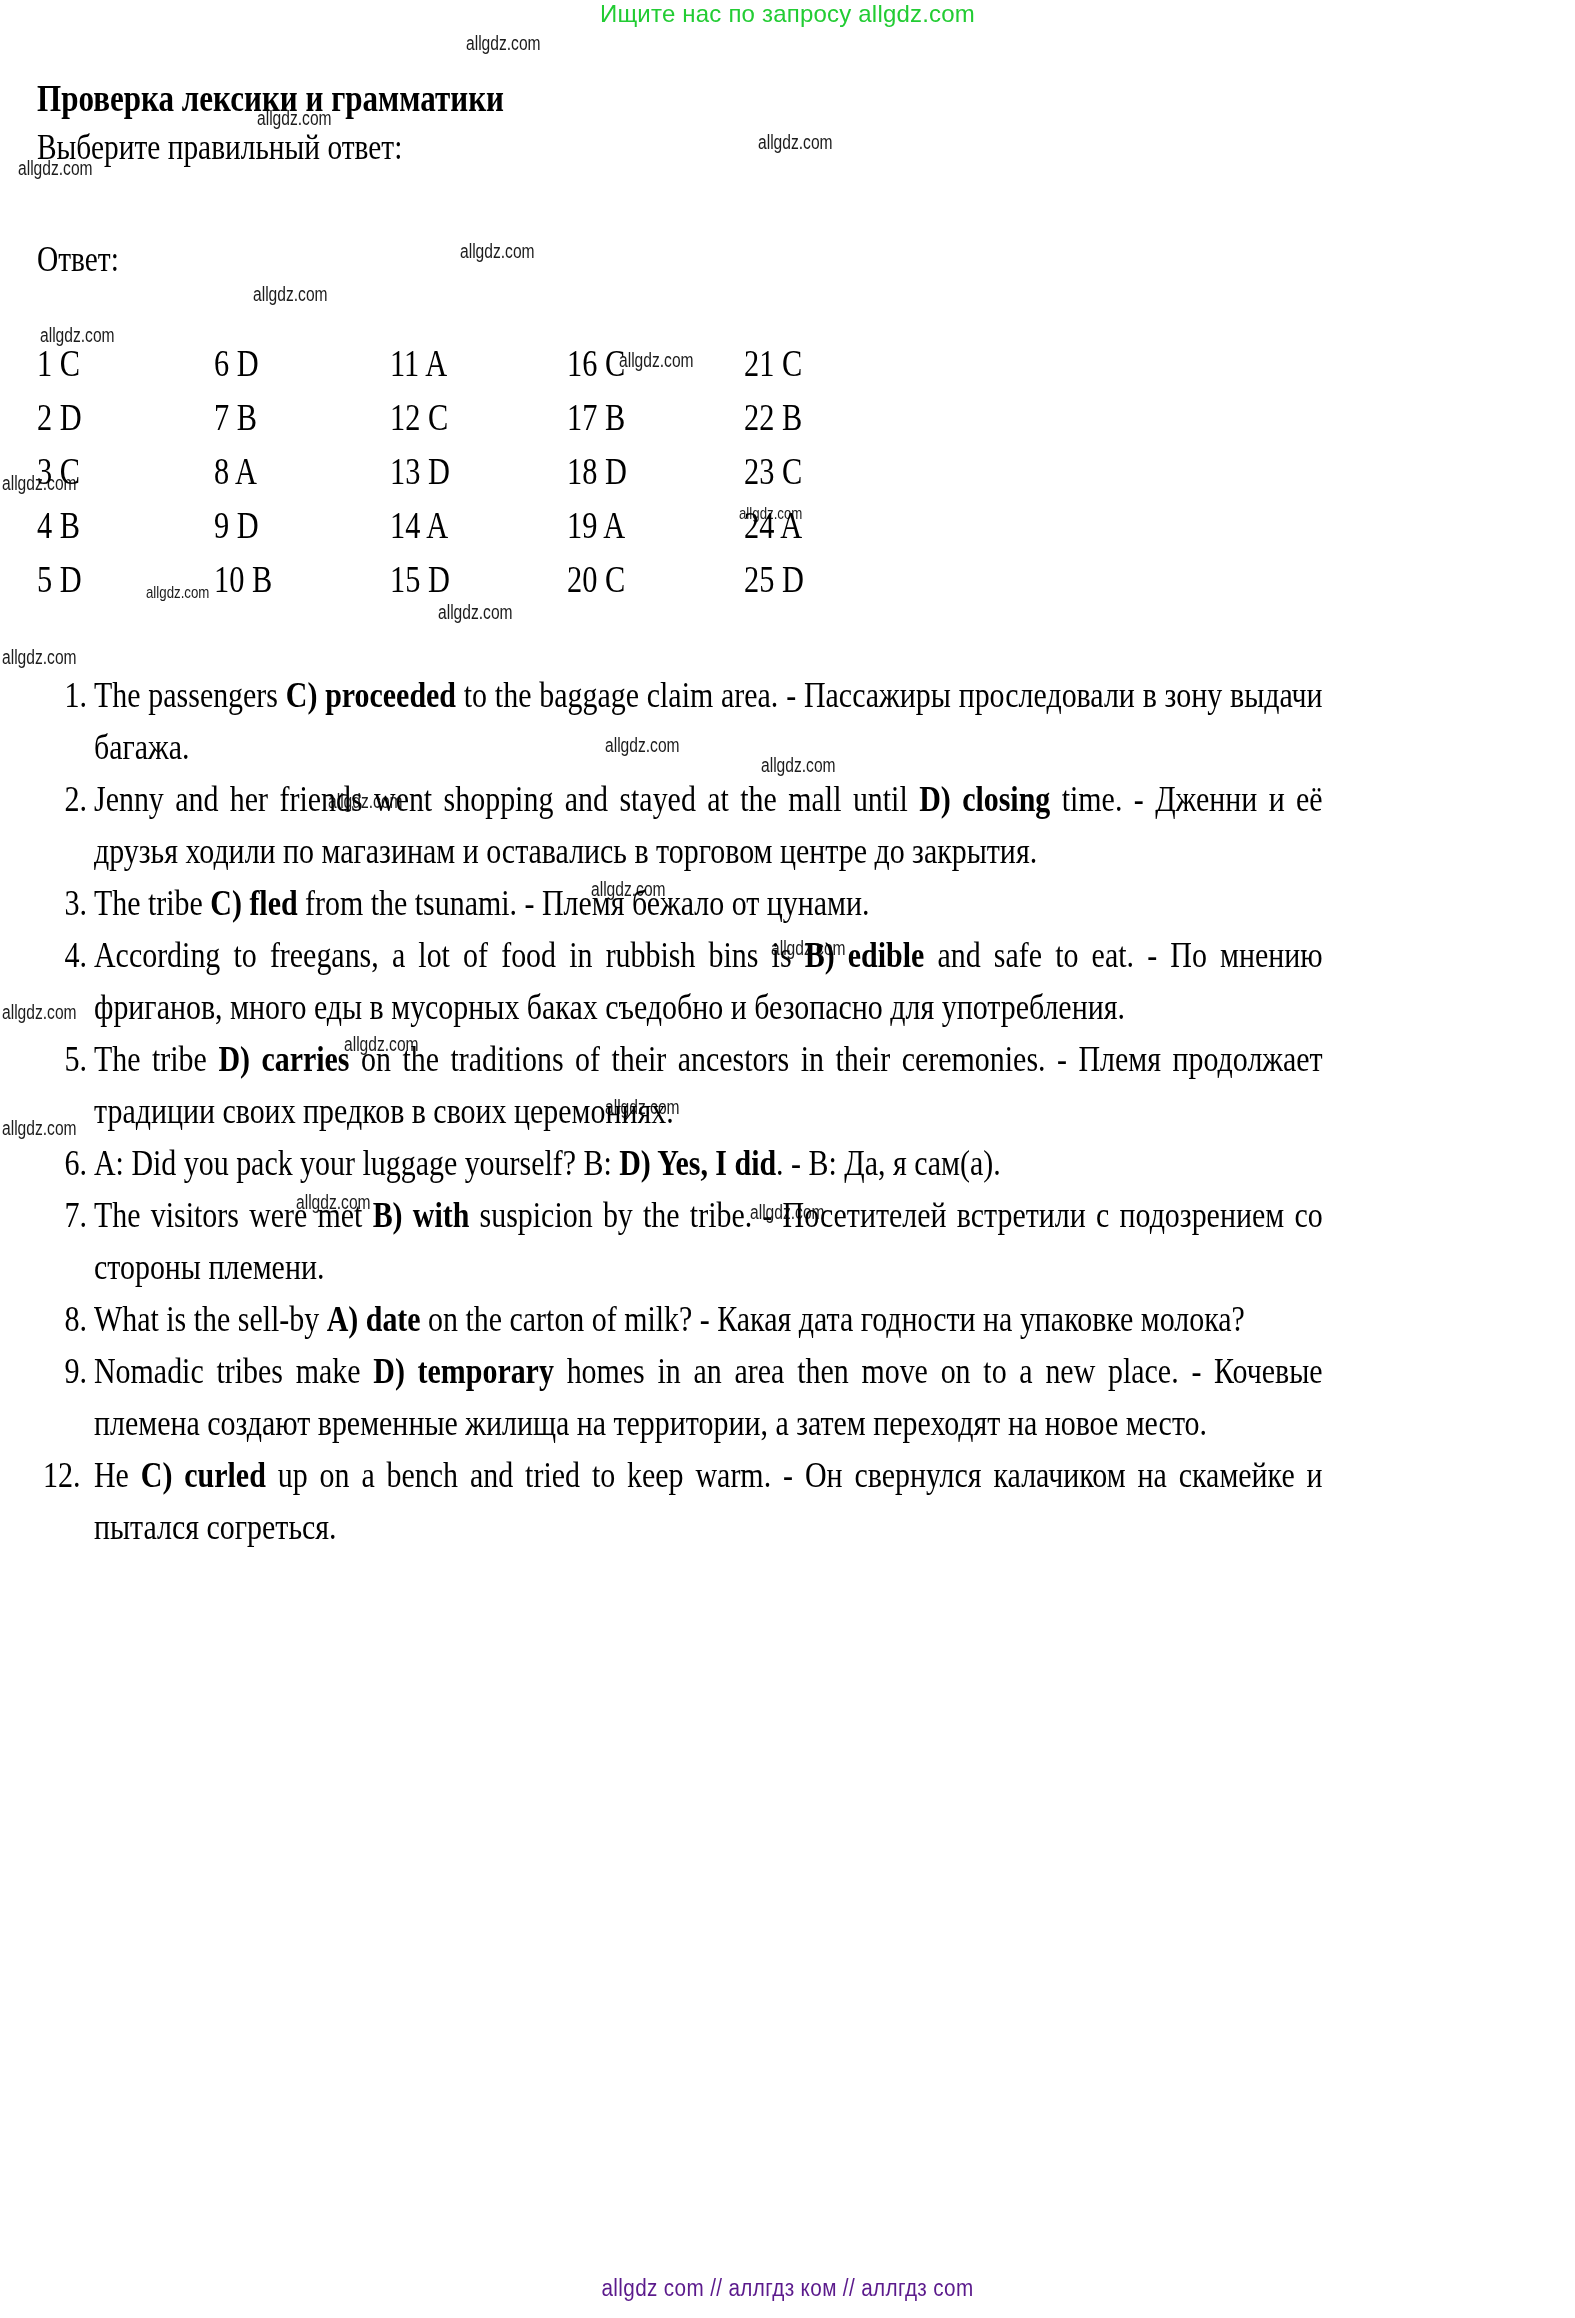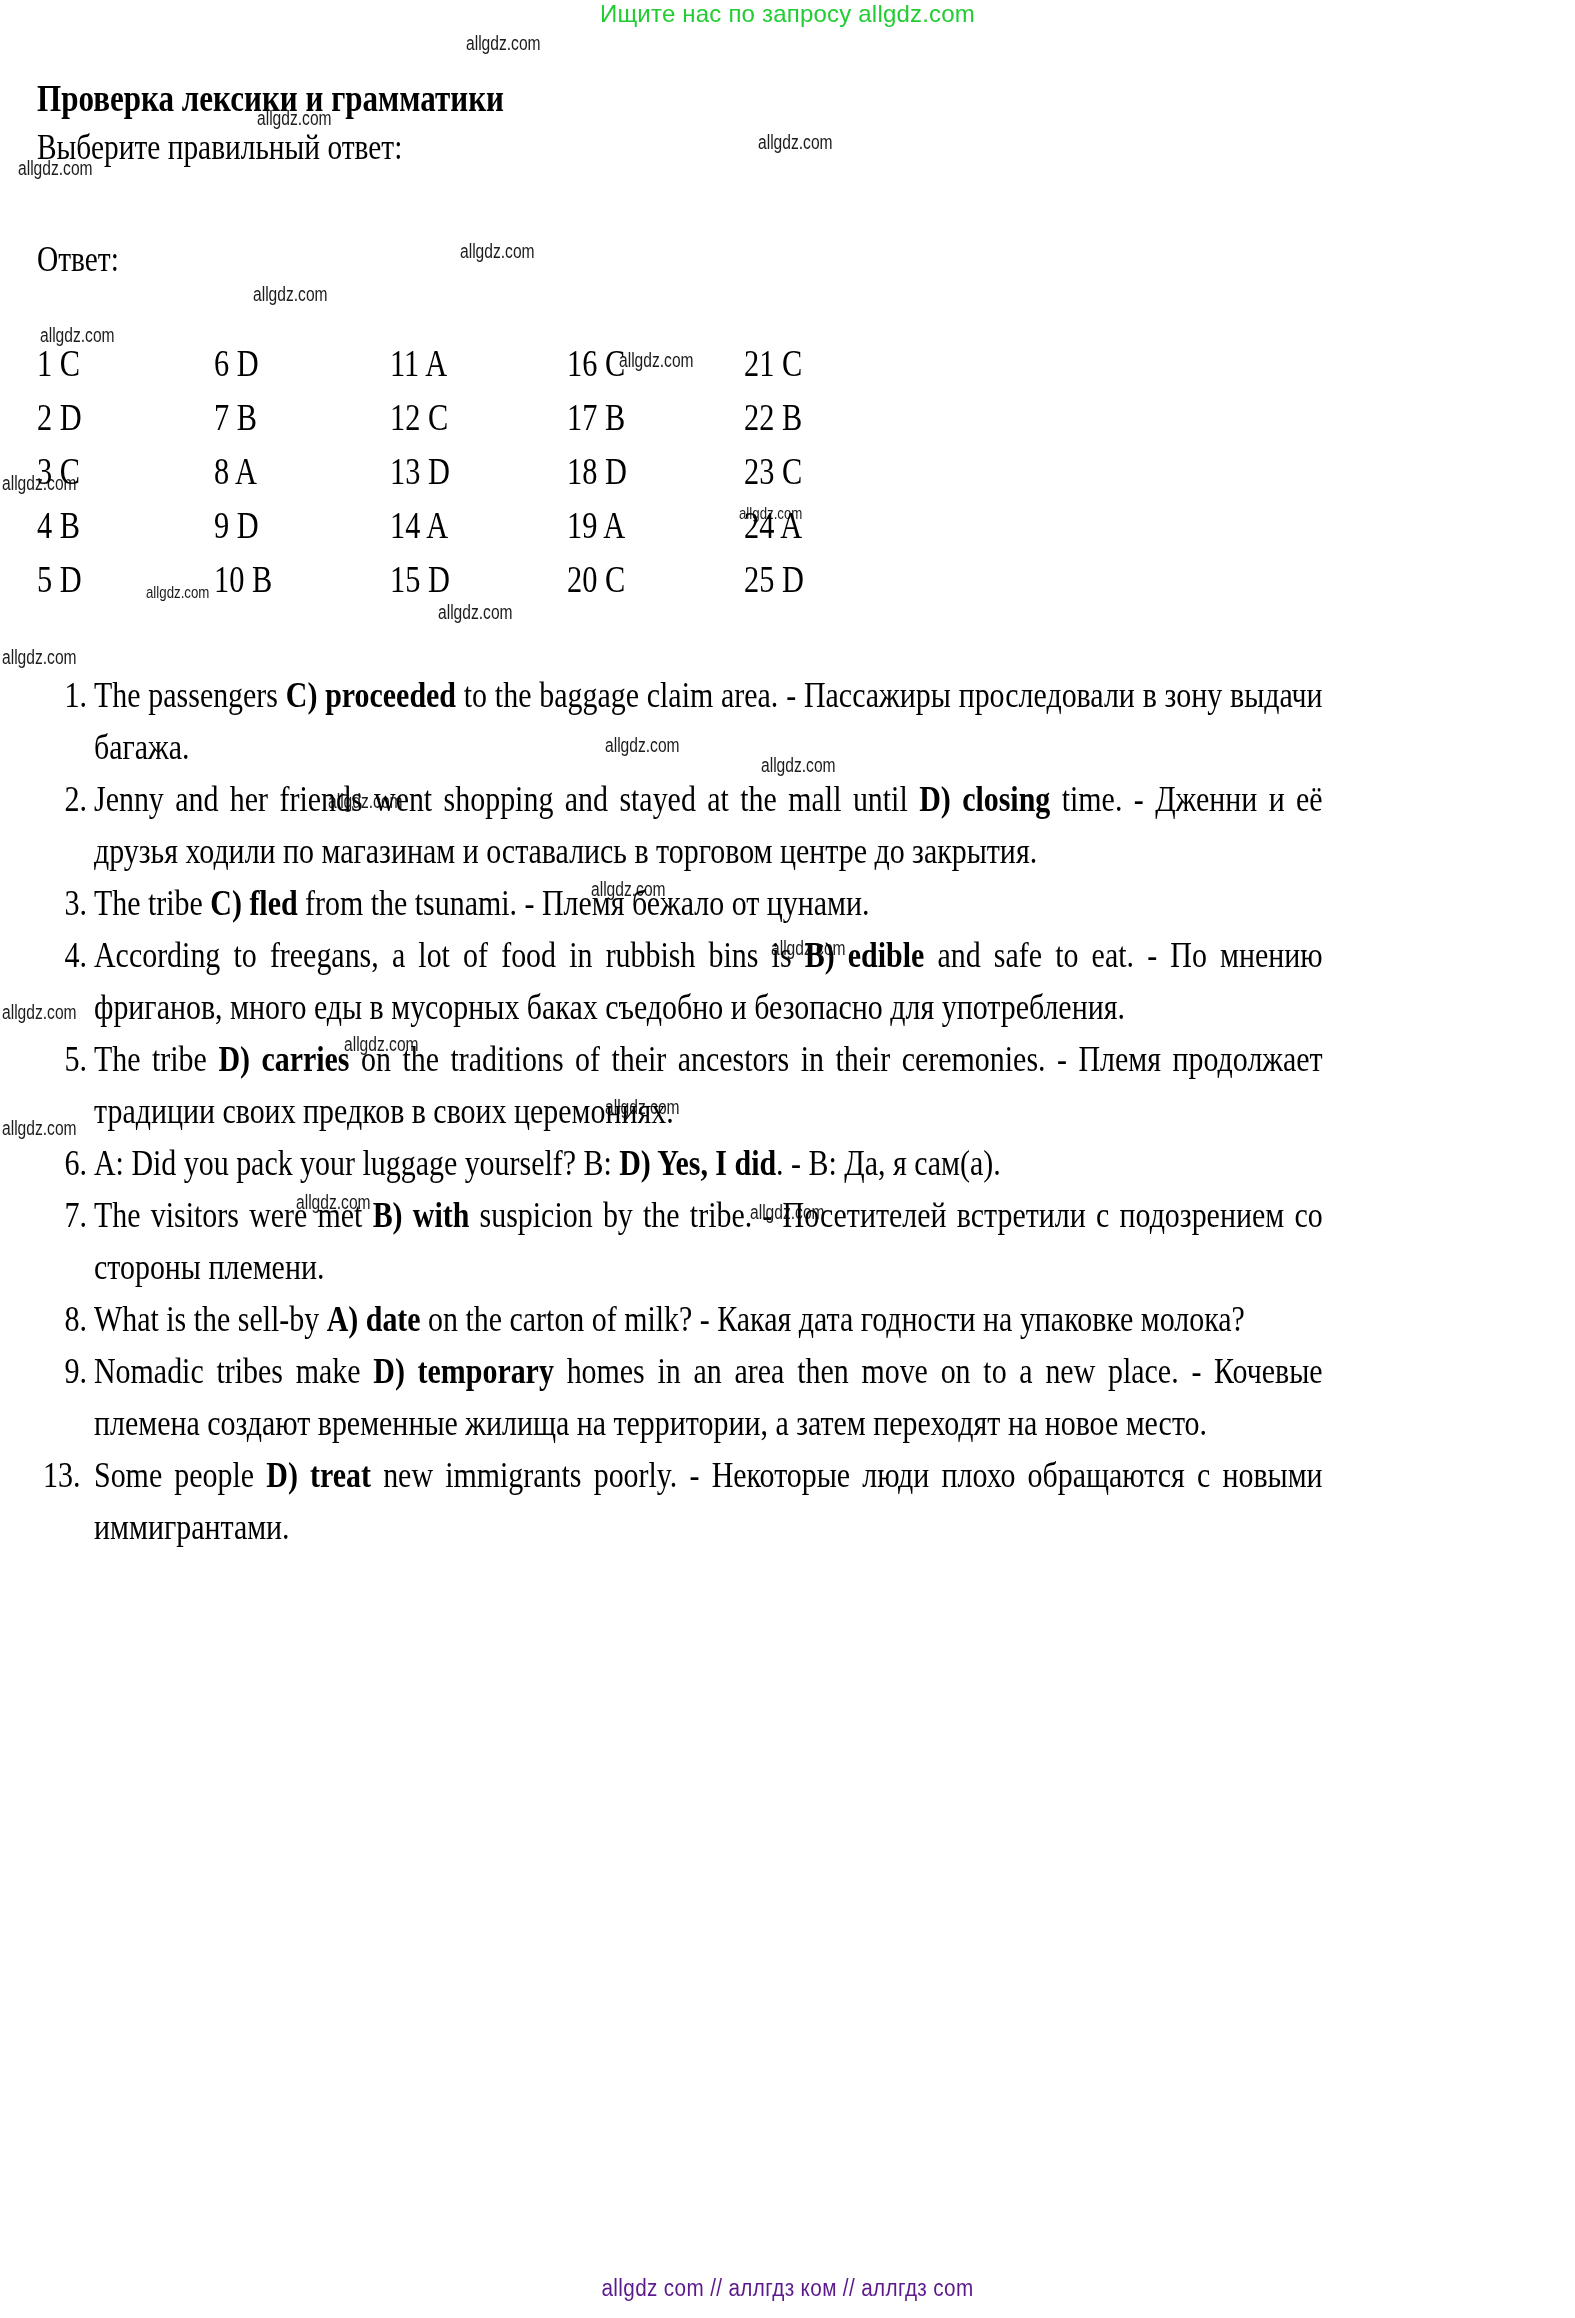--- a/index.html
+++ b/index.html
@@ -266,21 +266,21 @@
       </div>
       <div class="item">
         <div class="item-num">8.</div>
         <div class="item-text">What is the sell-by <b>A) date</b> on the carton of milk? - Какая дата годности на упаковке молока?</div>
       </div>
       <div class="item">
         <div class="item-num">9.</div>
         <div class="item-text">Nomadic tribes make <b>D) temporary</b> homes in an area then move on to a new place. - Кочевые племена создают временные жилища на территории, а затем переходят на новое место.</div>
       </div>
       <div class="item">
-        <div class="item-num wide">13.</div>
-        <div class="item-text">Some people <b>D) treat</b> new immigrants poorly. - Некоторые люди плохо обращаются с новыми иммигрантами.</div>
+        <div class="item-num wide">12.</div>
+        <div class="item-text">He <b>C) curled</b> up on a bench and tried to keep warm. - Он свернулся калачиком на скамейке и пытался согреться.</div>
       </div>
     </div>
 
   <div class="footer">allgdz com  //  аллгдз ком  //  аллгдз com</div>
 
 </div>
 
 
 </body></html>

